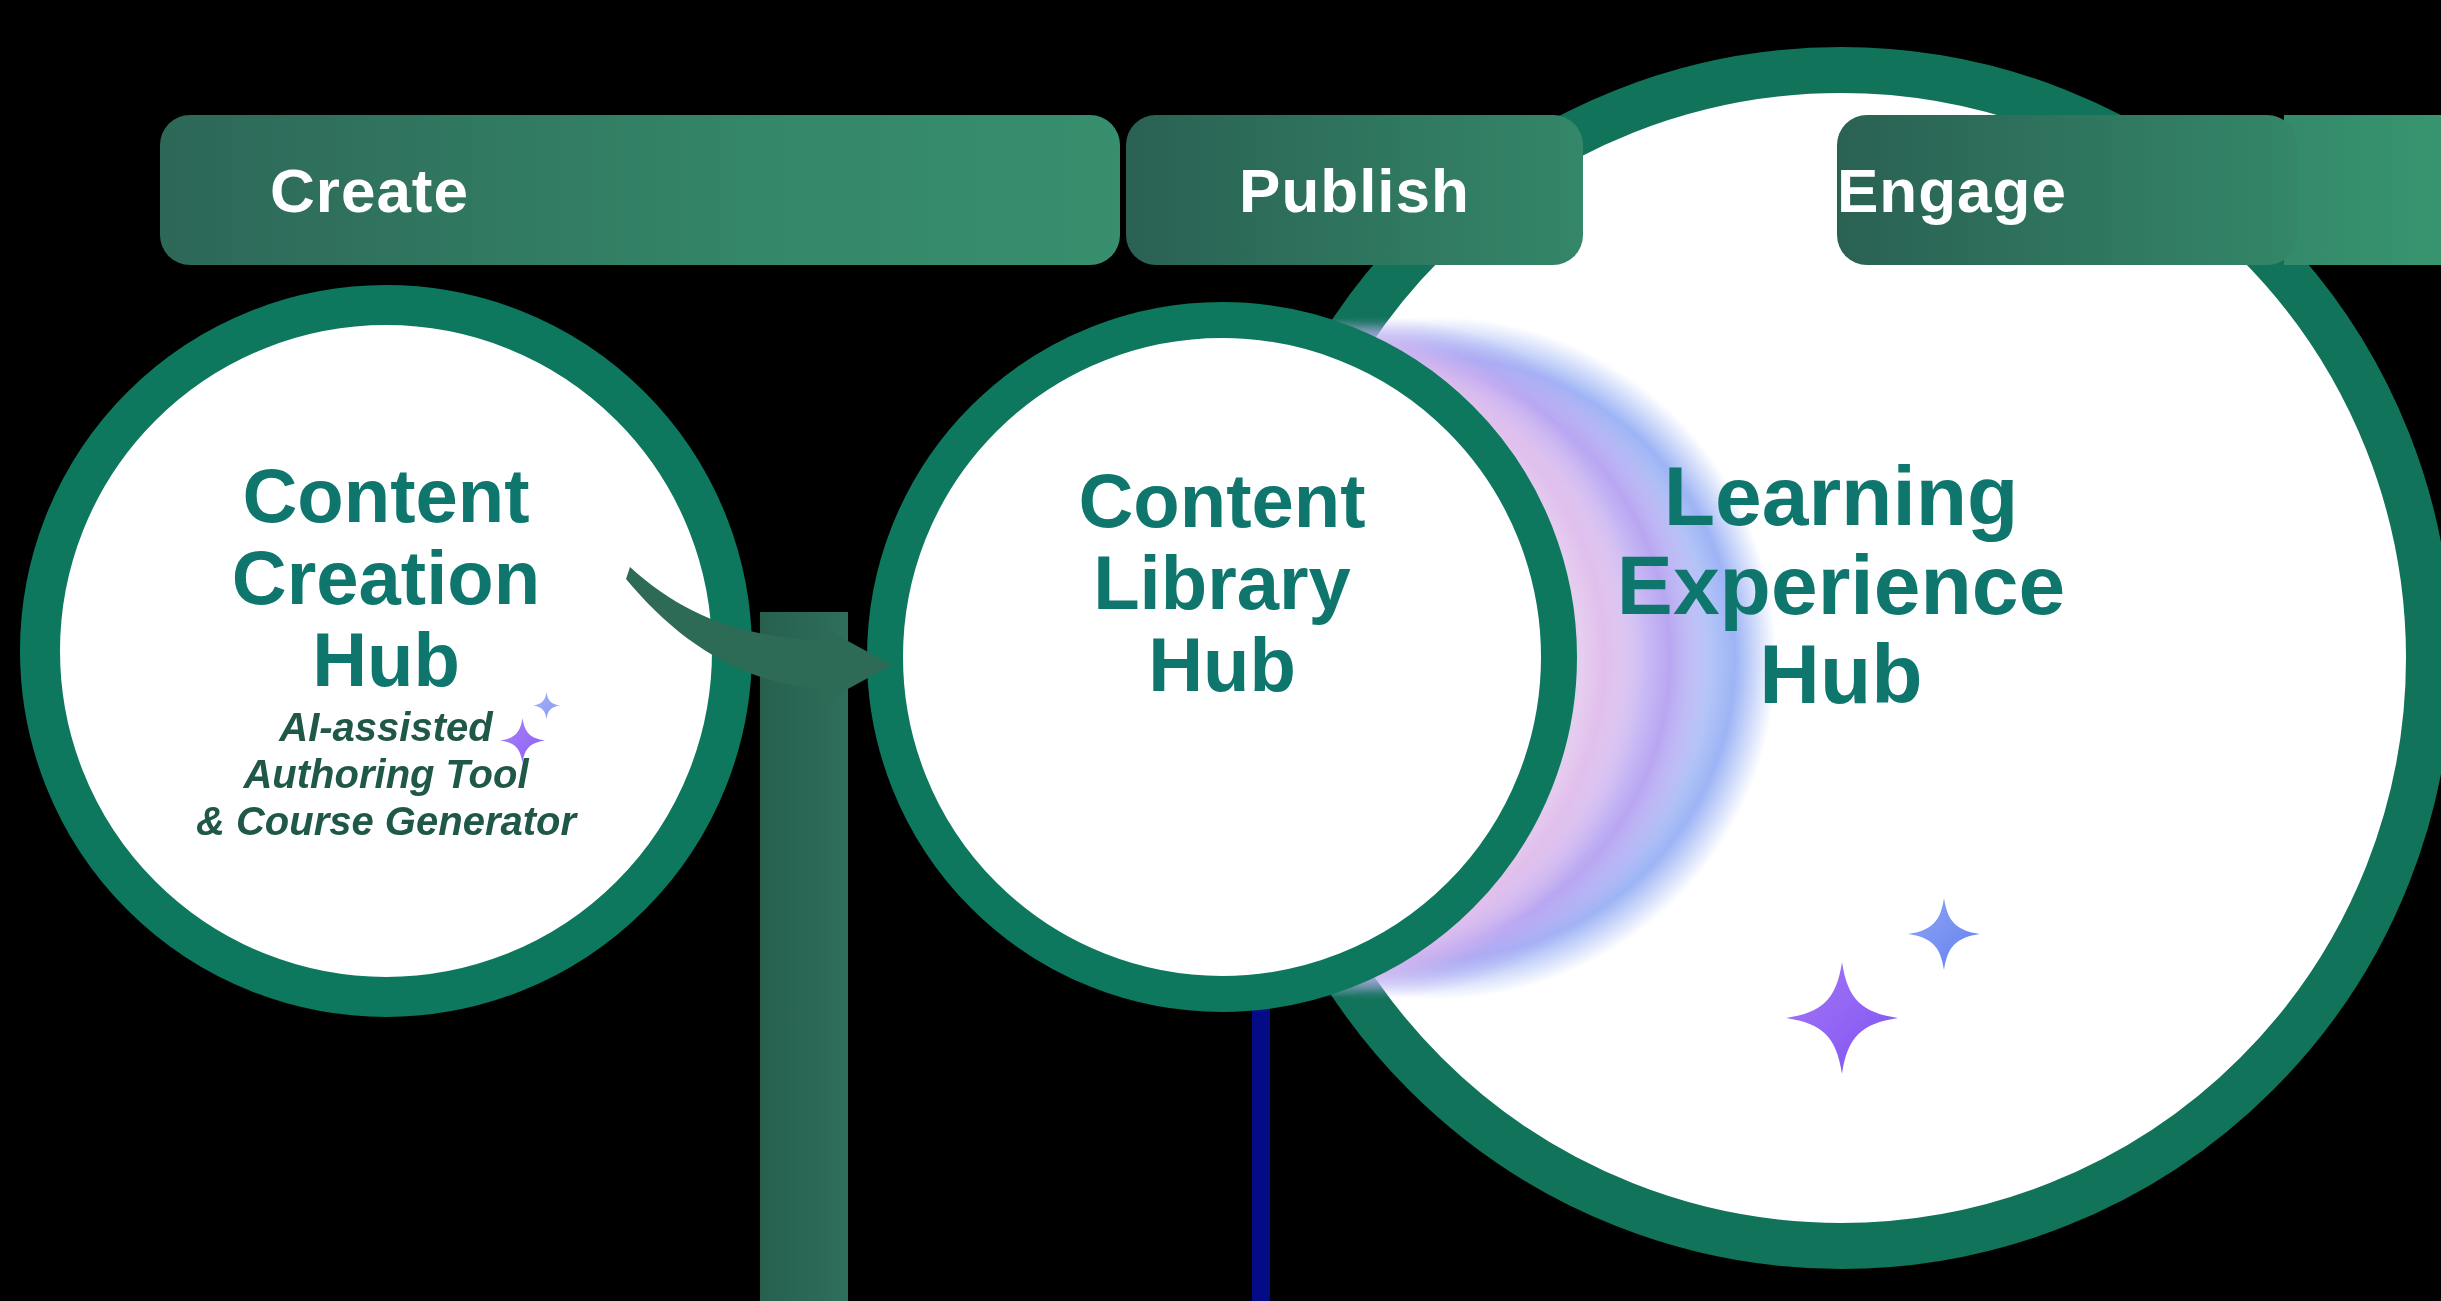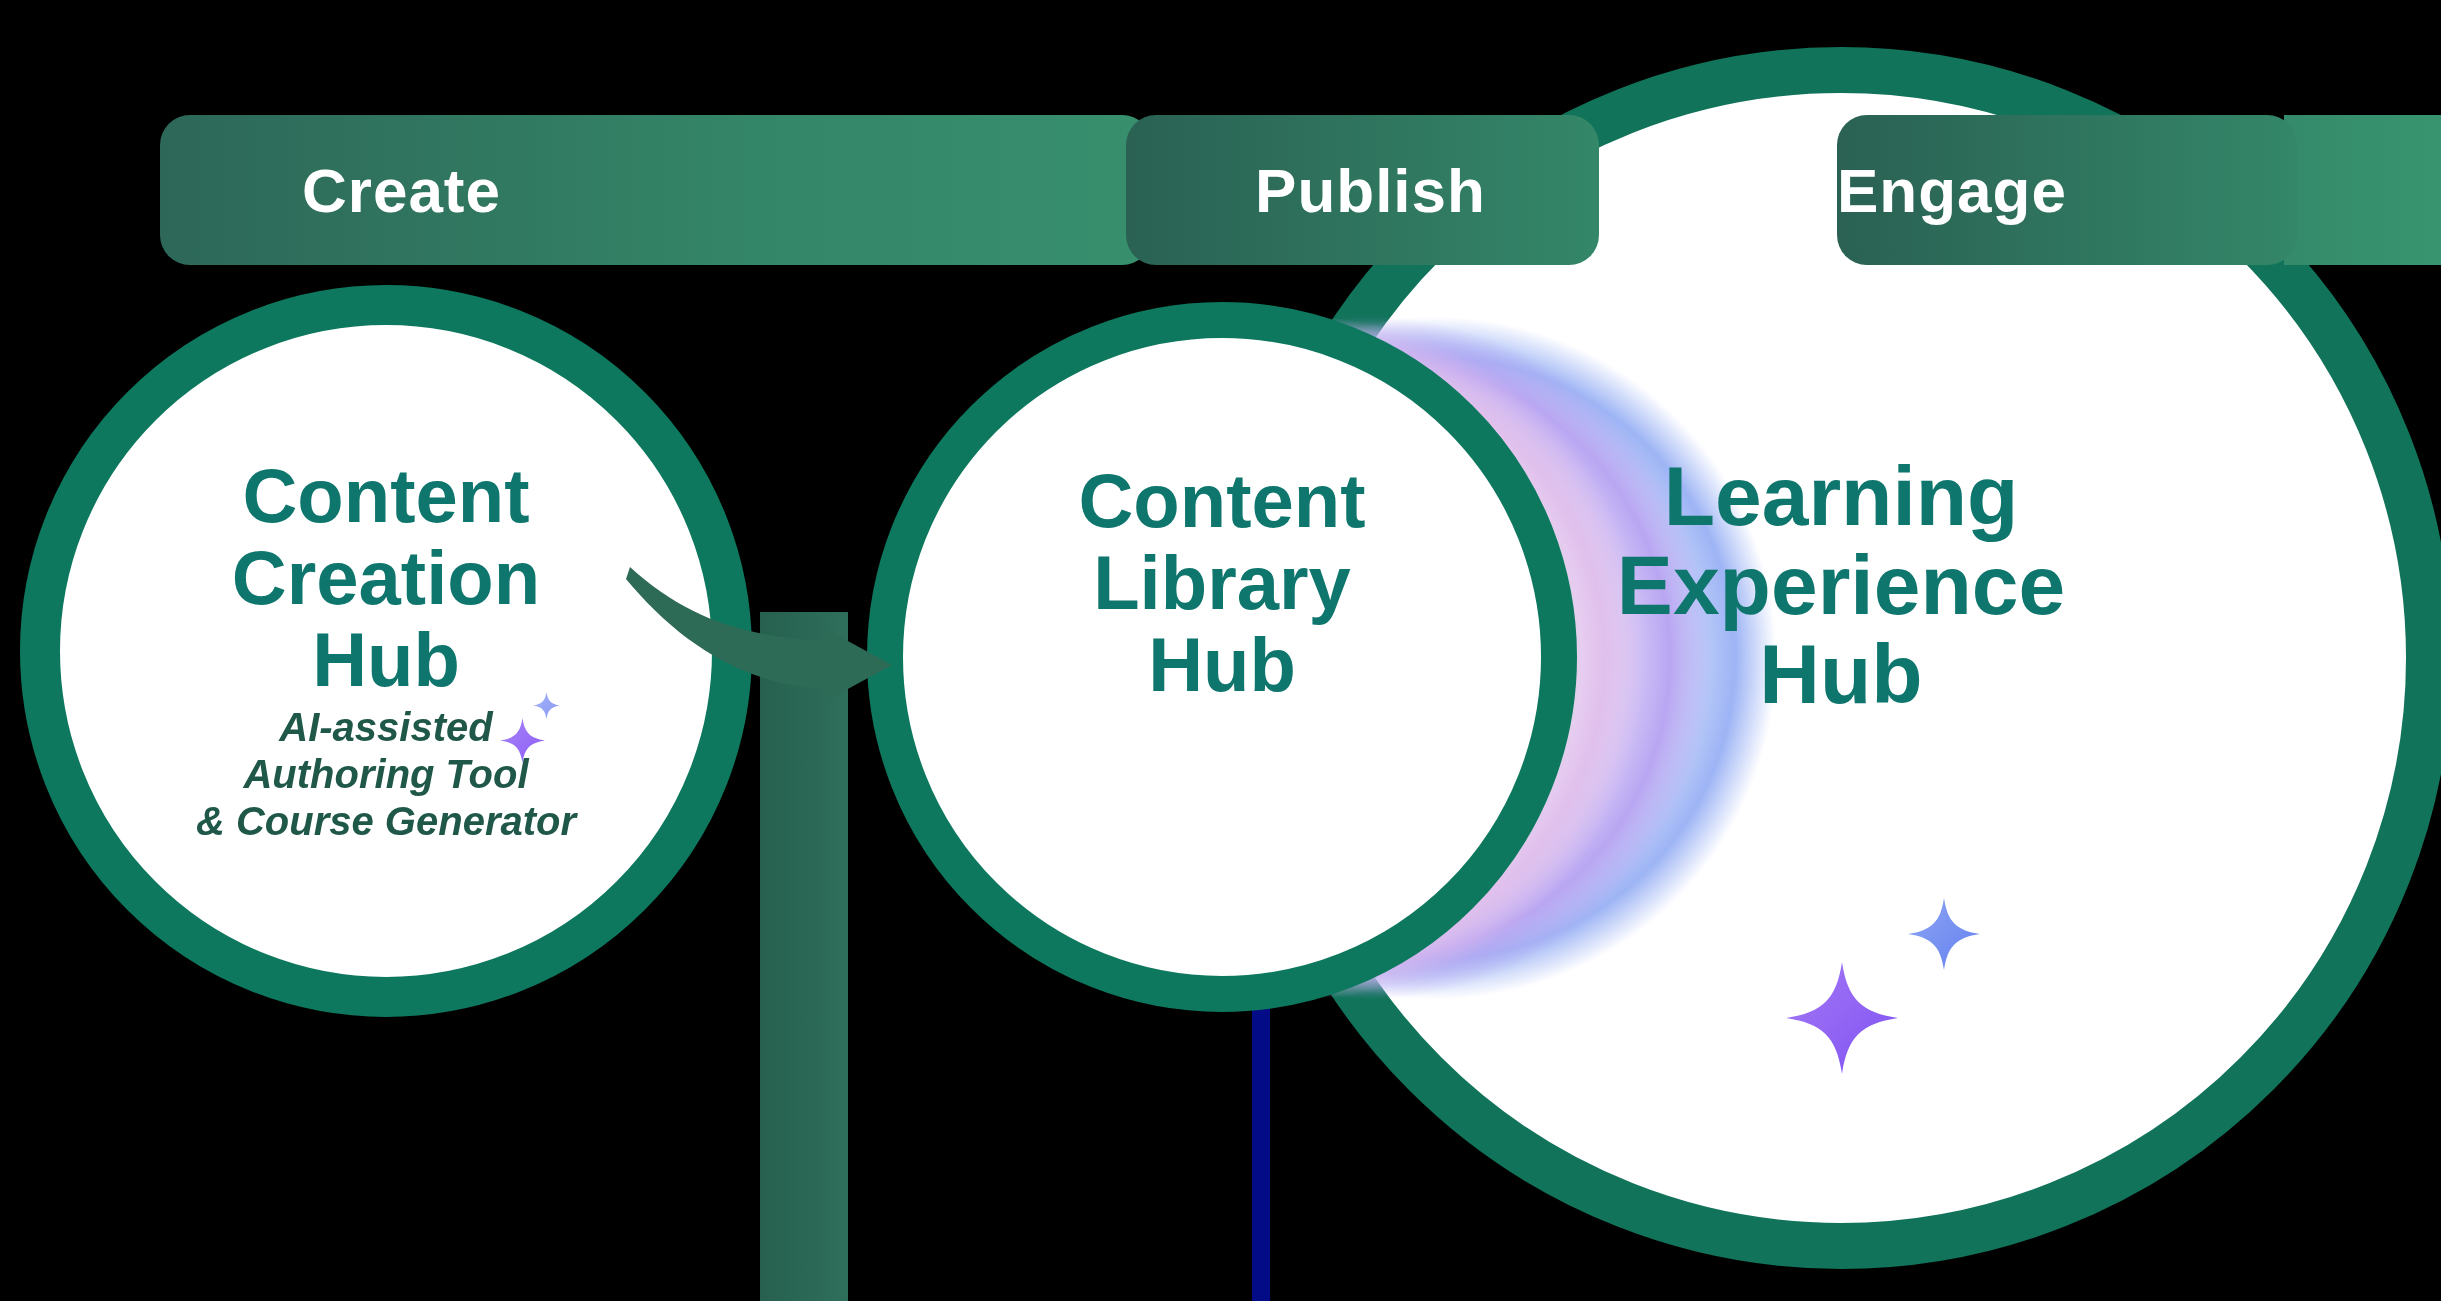--- a/index.html
+++ b/index.html
@@ -3,23 +3,23 @@
 <meta charset="utf-8">
 <style>
   html,body{margin:0;padding:0;background:#000;}
   #stage{position:relative;width:2441px;height:1301px;background:#000;overflow:hidden;
          font-family:"Liberation Sans",sans-serif;}
 
   
   .banner{position:absolute;top:115px;height:150px;border-radius:30px;display:flex;
           align-items:center;z-index:40;}
   .banner span{color:#ffffff;font-weight:700;font-size:62px;letter-spacing:1px;}
-  #banner-create{left:160px;width:960px;background:linear-gradient(90deg,#2d6758 0%,#348668 60%,#378f6e 100%);padding-left:32px;}
+  #banner-create{left:160px;width:960px;background:linear-gradient(90deg,#2d6758 0%,#348668 60%,#378f6e 100%);}
   #banner-create span{padding-left:110px;}
-  #banner-publish{left:1126px;width:457px;background:linear-gradient(90deg,#2a6153 0%,#348769 100%);justify-content:center;padding-left:16px;}
+  #banner-publish{left:1126px;width:457px;background:linear-gradient(90deg,#2a6153 0%,#348769 100%);justify-content:center;}
   #banner-engage{left:1837px;width:460px;background:linear-gradient(90deg,#2a6153 0%,#348769 100%);}
   #banner-engage-ext{position:absolute;left:2284px;top:115px;width:157px;height:150px;
           background:linear-gradient(90deg,#348a6b 0%,#38946f 100%);z-index:38;}
 
   
   .ringed{position:absolute;border-radius:50%;background:#ffffff;box-sizing:border-box;}
   #circle-engage-hub{left:1230px;top:47px;width:1222px;height:1222px;border:46px solid #11735a;z-index:3;}
   #circle-library-hub{left:867px;top:302px;width:710px;height:710px;border:36px solid #0d785e;z-index:9;}
   #circle-creation-hub{left:20px;top:285px;width:732px;height:732px;border:40px solid #0d785e;z-index:10;}
 

